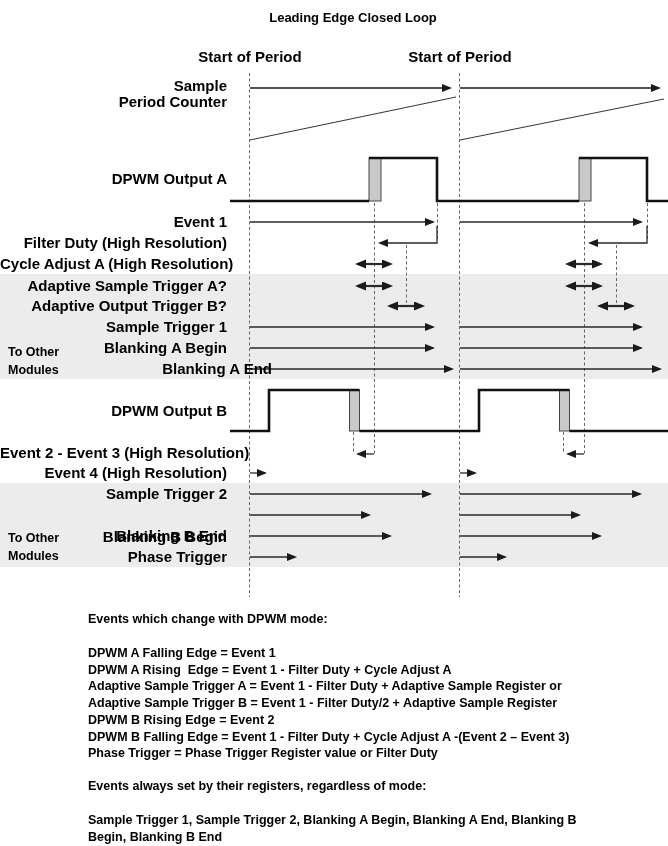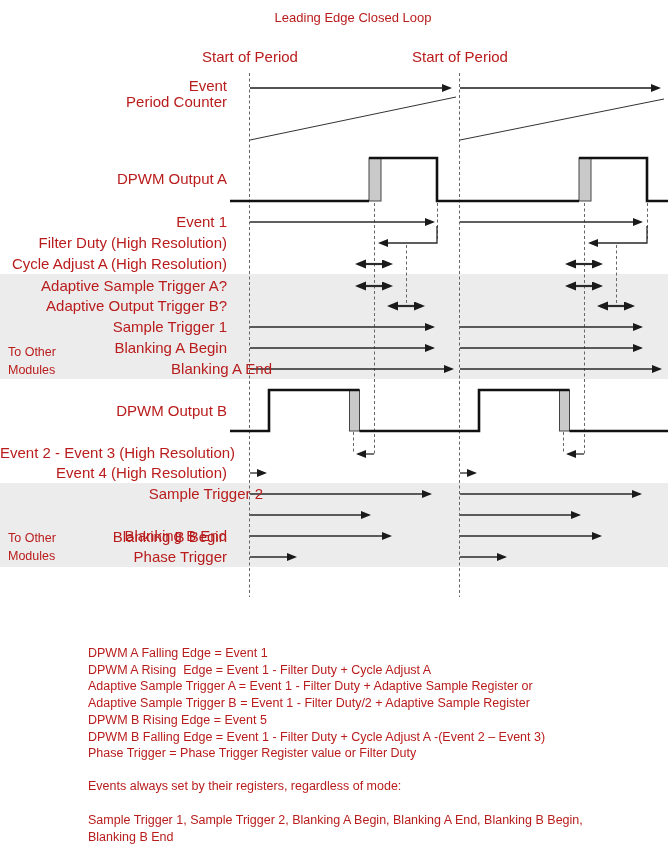--- a/index.html
+++ b/index.html
@@ -1,19 +1,20 @@
 <!DOCTYPE html>
 <html><head>
 <meta charset="utf-8">
 <style>
   html,body{margin:0;padding:0;background:#fff;}
   #stage{
     position:relative;width:668px;height:846px;background:#ffffff;
-    font-family:"Liberation Sans","DejaVu Sans",sans-serif;color:#b91c1c;
+    font-family:"Liberation Sans","DejaVu Sans",sans-serif;color:#000000;
     overflow:hidden;
+    font-weight:bold;
   }
   #gfx{position:absolute;left:0;top:0;z-index:1;}
   .lbl{position:absolute;z-index:2;font-size:15px;line-height:16px;white-space:nowrap;}
   .rlbl{left:0;width:227px;text-align:right;}
   .clbl{transform:translateX(-50%);}
   .side{position:absolute;z-index:2;font-size:12.5px;line-height:18px;left:8px;width:70px;white-space:normal;}
   .title{position:absolute;z-index:2;left:353px;top:10px;transform:translateX(-50%);font-size:13px;white-space:nowrap;}
   .note-h{position:absolute;z-index:2;left:88px;font-size:12.5px;white-space:pre;}
   .note-block{position:absolute;z-index:2;left:88px;font-size:12.5px;line-height:16.7px;}
   .note-block div{white-space:pre;}
@@ -137,46 +138,47 @@
         <line x1="250" y1="557" x2="295" y2="557" marker-end="url(#mA)"></line>
         <line x1="460" y1="557" x2="505" y2="557" marker-end="url(#mA)"></line>
       </g>
     </g>
   </svg>
 
   <div class="title">Leading Edge Closed Loop</div>
   <div class="lbl clbl" style="left:250px;top:49px;">Start of Period</div>
   <div class="lbl clbl" style="left:460px;top:49px;">Start of Period</div>
 
-  <div class="lbl rlbl" style="top:78px;">Event</div>
+  <div class="lbl rlbl" style="top:78px;">Sample</div>
   <div class="lbl rlbl" style="top:94px;">Period Counter</div>
   <div class="lbl rlbl" style="top:171px;">DPWM Output A</div>
   <div class="lbl rlbl" style="top:214px;">Event 1</div>
   <div class="lbl rlbl" style="top:235px;">Filter Duty (High Resolution)</div>
   <div class="lbl rlbl" style="top:256px;">Cycle Adjust A (High Resolution)</div>
   <div class="lbl rlbl" style="top:278px;">Adaptive Sample Trigger A?</div>
   <div class="lbl rlbl" style="top:298px;">Adaptive Output Trigger B?</div>
   <div class="lbl rlbl" style="top:319px;">Sample Trigger 1</div>
   <div class="lbl rlbl" style="top:340px;">Blanking A Begin</div>
   <div class="lbl rlbl" style="top:361px;padding-left:45px;">Blanking A End</div>
   <div class="side" style="top:343px;">To Other Modules</div>
   <div class="lbl rlbl" style="top:403px;">DPWM Output B</div>
   <div class="lbl rlbl" style="top:445px;">Event 2 - Event 3 (High Resolution)</div>
   <div class="lbl rlbl" style="top:465px;">Event 4 (High Resolution)</div>
-  <div class="lbl rlbl" style="top:486px;padding-left:36px;">Sample Trigger 2</div>
+  <div class="lbl rlbl" style="top:486px;">Sample Trigger 2</div>
   <div class="lbl rlbl" style="top:529px;">Blanking B Begin</div>
   <div class="lbl rlbl" style="top:528px;">Blanking B End</div>
   <div class="lbl rlbl" style="top:549px;">Phase Trigger</div>
   <div class="side" style="top:529px;">To Other Modules</div>
 
+  <div class="note-h" style="top:612px;">Events which change with DPWM mode:</div>
   <div class="note-block" style="top:645px;">
     <div>DPWM A Falling Edge = Event 1</div>
     <div>DPWM A Rising  Edge = Event 1 - Filter Duty + Cycle Adjust A</div>
     <div>Adaptive Sample Trigger A = Event 1 - Filter Duty + Adaptive Sample Register or</div>
     <div>Adaptive Sample Trigger B = Event 1 - Filter Duty/2 + Adaptive Sample Register</div>
-    <div>DPWM B Rising Edge = Event 5</div>
+    <div>DPWM B Rising Edge = Event 2</div>
     <div>DPWM B Falling Edge = Event 1 - Filter Duty + Cycle Adjust A -(Event 2 – Event 3)</div>
     <div>Phase Trigger = Phase Trigger Register value or Filter Duty</div>
   </div>
   <div class="note-h" style="top:779px;">Events always set by their registers, regardless of mode:</div>
   <div class="note-wrap" style="top:812px;">Sample Trigger 1, Sample Trigger 2, Blanking A Begin, Blanking A End, Blanking B Begin, Blanking B End</div>
 
 </div>
 
 </body></html>

